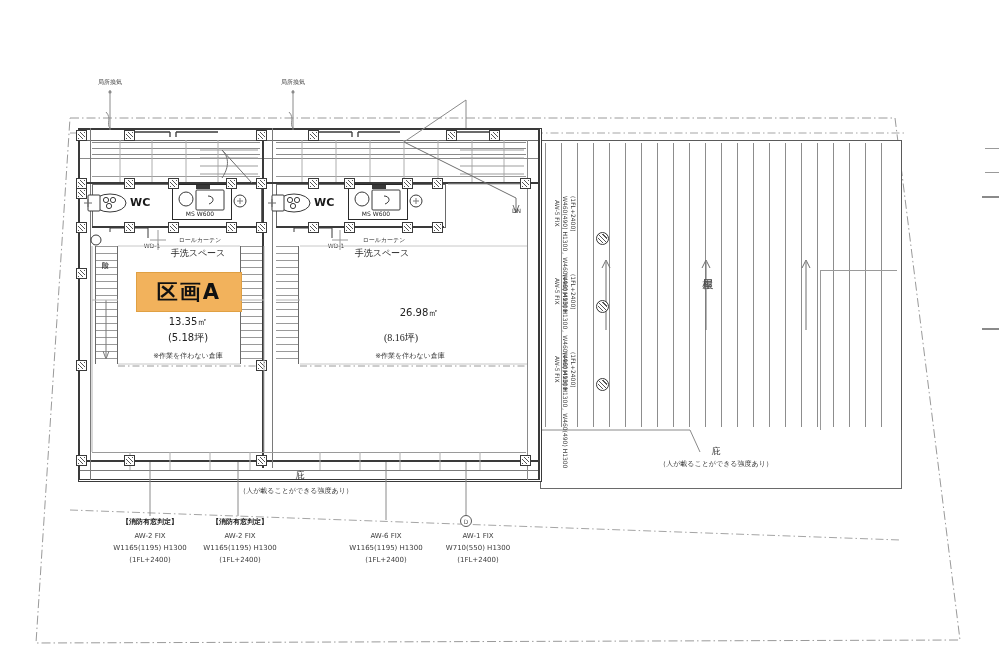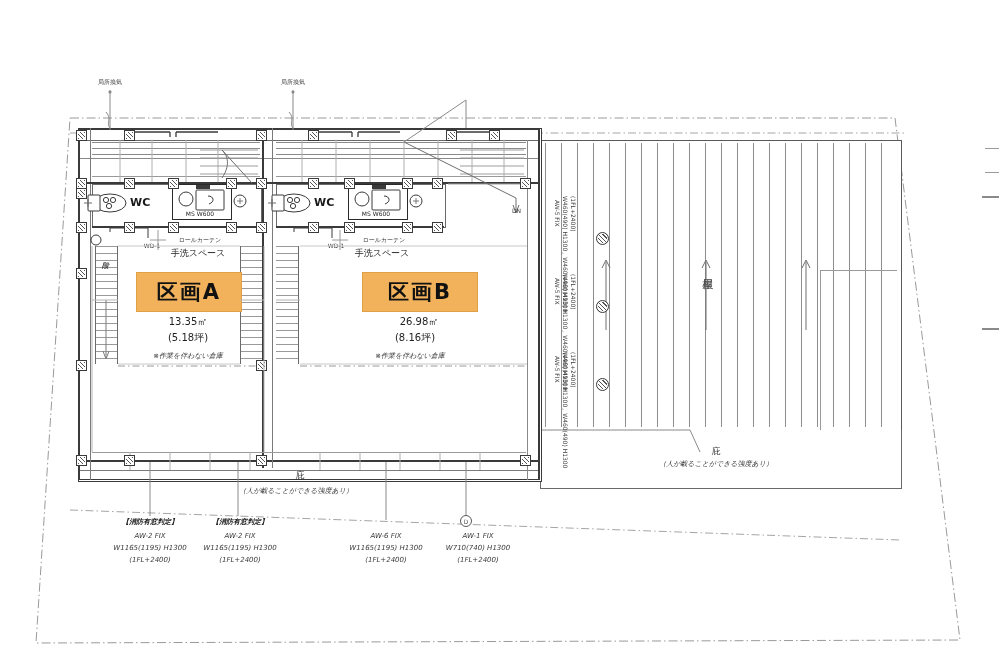--- a/index.html
+++ b/index.html
@@ -13,21 +13,21 @@
   .ln{position:absolute;background:#4a4a4a;}
   .ln.h{height:1px;}
   .ln.v{width:1px;}
   .thin{background:#9a9a9a;}
   .wall{background:#3a3a3a;}
 
   
   .t{position:absolute;white-space:nowrap;line-height:1.25;color:#3a3a3a;}
   .t.c{transform:translateX(-50%);text-align:center;}
   .t6{font-size:6px;}
-  .t7{font-size:7px;font-style:italic;}
+  .t7{font-size:7px;}
   .t9{font-size:9px;}
   .t10{font-size:10px;}
   .t11{font-size:11px;}
   .vert{writing-mode:vertical-rl;text-orientation:upright;}
   .vertR{writing-mode:vertical-rl;}
 
   
   .tagbox{position:absolute;background:#f2b25c;border:1px solid #e0a043;
           display:flex;align-items:center;justify-content:center;
           font-weight:bold;color:#111;letter-spacing:2px;}
@@ -334,23 +334,22 @@
 
   <div class="hatch-h" style="left:276px;top:246px;width:22px;height:118px;
        background-image:repeating-linear-gradient(to bottom,#9a9a9a 0 1px,transparent 1px 7px);"></div>
   <div class="ln v abs" style="left:298px;top:246px;height:118px;background:#6a6a6a;"></div>
 
   <div class="tagbox" style="left:136px;top:272px;width:104px;height:38px;font-size:21px;">区画A</div>
   <div class="t t10 c" style="left:188px;top:316px;color:#222;">13.35㎡</div>
   <div class="t t10 c" style="left:188px;top:332px;color:#222;">(5.18坪)</div>
   <div class="t t7 c" style="left:188px;top:352px;color:#333;">※作業を伴わない倉庫</div>
 
-  <div class="tagbox" style="left:362px;top:272px;width:114px;height:38px;font-size:21px;">区画B</div>
-  <div class="t t10 c" style="left:419px;top:316px;color:#222;text-align:center;">26.98㎡</div>
-  <div class="t t10 c" style="left:415px;top:332px;color:#222;">(8.16坪)</div>
+  <div class="t t10 c" style="left:419px;top:307px;color:#222;text-align:center;">26.98㎡</div>
+  <div class="t t10 c" style="left:401px;top:332px;color:#222;font-family:Liberation Serif, serif;">(8.16坪)</div>
   <div class="t t7 c" style="left:410px;top:352px;color:#333;">※作業を伴わない倉庫</div>
 
   <svg class="ov">
     <g stroke="#9a9a9a" stroke-width="1" fill="none" stroke-dasharray="7,3,1.5,3">
       <line x1="118" y1="366" x2="262" y2="366"></line>
       <line x1="300" y1="366" x2="527" y2="366"></line>
     </g>
   </svg>
 
   <div class="ln h abs" style="left:92px;top:452px;width:434px;height:1px;background:#9a9a9a;"></div>
@@ -490,21 +489,21 @@
   <div class="t t7 c" style="left:240px;top:518px;font-weight:bold;color:#222;">【消防有窓判定】</div>
   <div class="t t7 c" style="left:240px;top:532px;">AW-2 FIX</div>
   <div class="t t7 c" style="left:240px;top:544px;">W1165(1195) H1300</div>
   <div class="t t7 c" style="left:240px;top:556px;">(1FL+2400)</div>
 
   <div class="t t7 c" style="left:386px;top:532px;">AW-6 FIX</div>
   <div class="t t7 c" style="left:386px;top:544px;">W1165(1195) H1300</div>
   <div class="t t7 c" style="left:386px;top:556px;">(1FL+2400)</div>
 
   <div class="t t7 c" style="left:478px;top:532px;">AW-1 FIX</div>
-  <div class="t t7 c" style="left:478px;top:544px;">W710(740) H1300</div>
+  <div class="t t7 c" style="left:478px;top:544px;">W710(550) H1300</div>
   <div class="t t7 c" style="left:478px;top:556px;">(1FL+2400)</div>
 
   <svg class="ov">
     <g stroke="#b4b4b4" stroke-width="1" fill="none">
       <line x1="92" y1="246" x2="92" y2="452"></line>
       <line x1="264" y1="246" x2="264" y2="452"></line>
       <line x1="92" y1="300" x2="118" y2="300"></line>
       <line x1="240" y1="300" x2="264" y2="300"></line>
       <line x1="276" y1="300" x2="300" y2="300"></line>
     </g>

